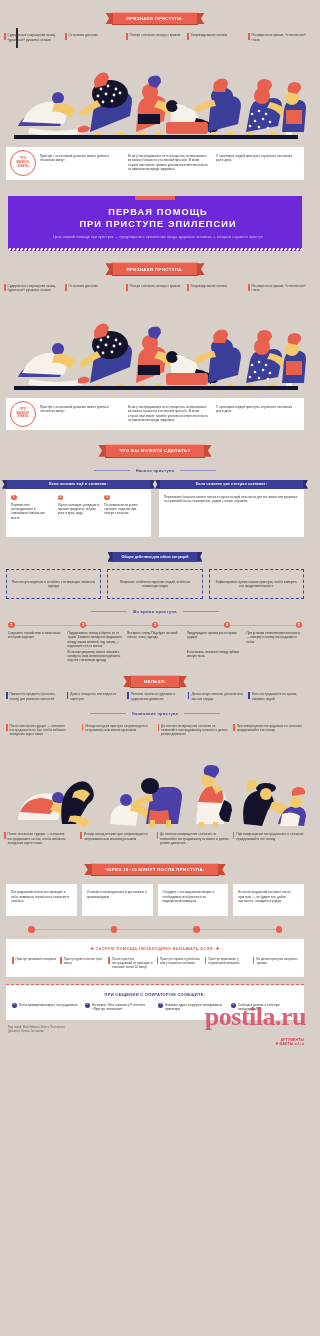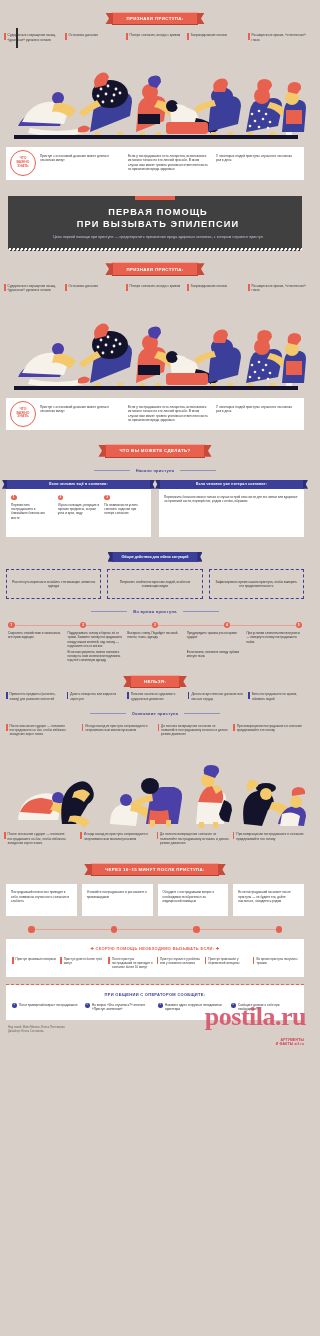--- a/index.html
+++ b/index.html
@@ -23,21 +23,21 @@
   }
   .ribbon::before, .ribbon::after {
     content: ""; position: absolute; top: 0; width: 8px; height: 100%;
     background: #c94a38;
   }
   .ribbon::before { left: -7px; clip-path: polygon(0 0, 100% 0, 100% 100%, 0 100%, 45% 50%); }
   .ribbon::after  { right: -7px; clip-path: polygon(0 0, 100% 0, 55% 50%, 100% 100%, 0 100%); }
 
   
   .hero {
-    margin: 0 8px; background: #404040; color: #fff;
+    margin: 0 8px; background: #6d28d9; color: #fff;
     padding: 11px 10px 9px 16px; text-align: center; position: relative;
     border-bottom: 2px dotted #d8d0c8;
   }
   .hero-tab {
     position: absolute; top: 0; left: 50%; transform: translateX(-50%);
     width: 40px; height: 4px; background: #e8604e;
   }
   .hero h1 {
     font-size: 9.2px; font-weight: bold; letter-spacing: 1.1px; line-height: 1.3;
   }
@@ -292,21 +292,21 @@
       </div>
     </div>
     <div class="badge-stem"></div>
   </div>
 
   <div style="height:16px"></div>
   <div class="hero">
     <div class="hero-tab"></div>
     <h1>
       <span>ПЕРВАЯ ПОМОЩЬ</span><br>
-      <span>ПРИ ВЫЗЫВАТЬ ЭПИЛЕПСИИ</span>
+      <span>ПРИ ПРИСТУПЕ ЭПИЛЕПСИИ</span>
     </h1>
     <p>Цель первой помощи при приступе — предотвратить причинение вреда здоровью человека, с которым случился приступ</p>
     <div class="hero-dots"></div>
   </div>
 
   <div class="ribbon-wrap">
     <span class="ribbon">ПРИЗНАКИ ПРИСТУПА:</span>
   </div>
 
   <div class="sign-row">

